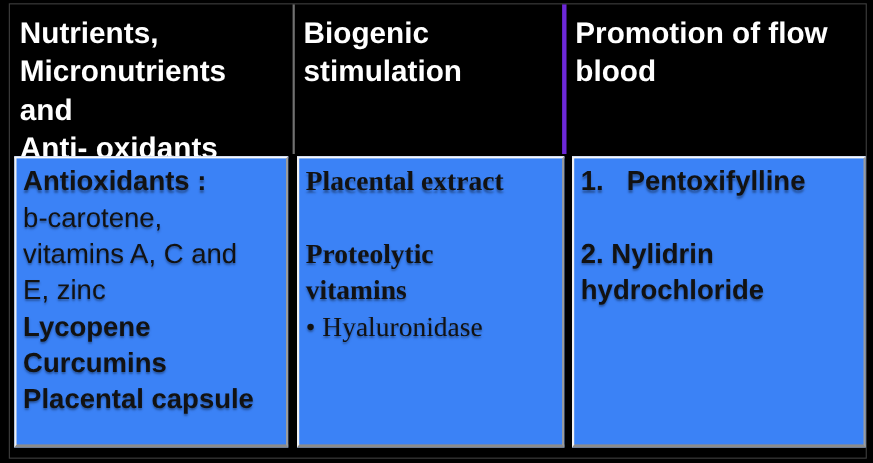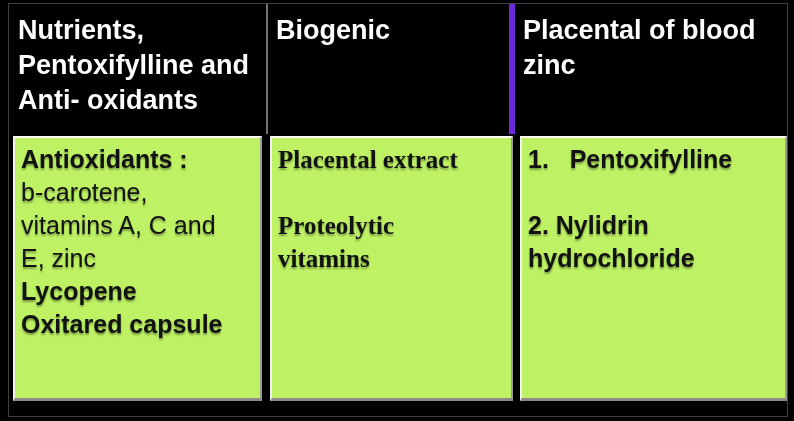--- a/index.html
+++ b/index.html
@@ -5,29 +5,29 @@
   html,body{margin:0;padding:0;background:#000;}
   .stage{
     position:relative;width:794px;height:421px;background:#000;overflow:hidden;
     font-family:"Liberation Sans",sans-serif;
   }
   .frame{position:absolute;left:8px;top:3px;width:778px;height:412px;border:1px solid #3f3f3f;}
   .grid{position:absolute;left:10px;top:4px;width:777px;height:413px;display:flex;flex-direction:column;}
   .hrow{display:flex;height:136px;}
   .hc{box-sizing:border-box;color:#ffffff;font-weight:bold;font-size:27px;line-height:35px;padding:9px 6px 0 8px;}
   .hc1{width:258px;border-right:2px solid #707070;}
-  .hc2{width:247px;border-right:6px solid #6d28d9;}
+  .hc2{width:247px;border-right:4px solid #6d28d9;}
   .hc3{width:272px;}
   .brow{display:flex;flex:1;}
   .bc{box-sizing:border-box;}
   .bc1{width:258px;}
   .bc2{width:247px;font-family:Liberation Serif, serif;}
   .bc3{width:272px;}
   .panel{
-    box-sizing:border-box;height:265px;background:#bef264;
+    box-sizing:border-box;height:265px;background:#3b82f6;
     border-top:2px solid #fafafa;border-left:2px solid #f1f1f1;
     border-right:2px solid #9c9c9c;border-bottom:3px solid #8b8b8b;
     padding:5px 2px 0 6px;color:#121212;font-size:25px;line-height:33px;
   }
   .p1{margin:2px 6px 0 3px;}
   .p2{margin:2px 2px 0 2px;}
   .p3{margin:2px 0 16px 5px;}
   .ln{white-space:pre-wrap;min-height:33px;}
   .panel .ln{text-shadow:0 2px 2px rgba(0,0,0,0.35);}
   .b{font-weight:bold;}
@@ -35,49 +35,52 @@
 </head>
 <body>
 
 <div class="stage">
   <div class="frame"></div>
   <div class="grid">
 
     <div class="hrow">
       <div class="hc hc1">
         <div class="ln">Nutrients,</div>
-        <div class="ln">Pentoxifylline and</div>
+        <div class="ln">Micronutrients and</div>
         <div class="ln">Anti- oxidants</div>
       </div>
       <div class="hc hc2">
         <div class="ln">Biogenic</div>
+        <div class="ln">stimulation</div>
       </div>
       <div class="hc hc3">
-        <div class="ln">Placental of blood</div>
-        <div class="ln">zinc</div>
+        <div class="ln">Promotion of flow</div>
+        <div class="ln">blood</div>
       </div>
     </div>
 
     <div class="brow">
       <div class="bc bc1">
         <div class="panel p1">
           <div class="ln b">Antioxidants :</div>
           <div class="ln">b-carotene,</div>
           <div class="ln">vitamins A, C and</div>
           <div class="ln">E, zinc</div>
           <div class="ln b">Lycopene</div>
-          <div class="ln b">Oxitared capsule</div>
+          <div class="ln b">Curcumins</div>
+          <div class="ln b">Placental capsule</div>
         </div>
       </div>
       <div class="bc bc2">
         <div class="panel p2">
           <div class="ln b">Placental extract</div>
           <div class="ln"></div>
           <div class="ln b">Proteolytic</div>
           <div class="ln b">vitamins</div>
+          <div class="ln">• Hyaluronidase</div>
         </div>
       </div>
       <div class="bc bc3">
         <div class="panel p3">
           <div class="ln b">1.   Pentoxifylline</div>
           <div class="ln"></div>
           <div class="ln b">2. Nylidrin</div>
           <div class="ln b">hydrochloride</div>
         </div>
       </div>

